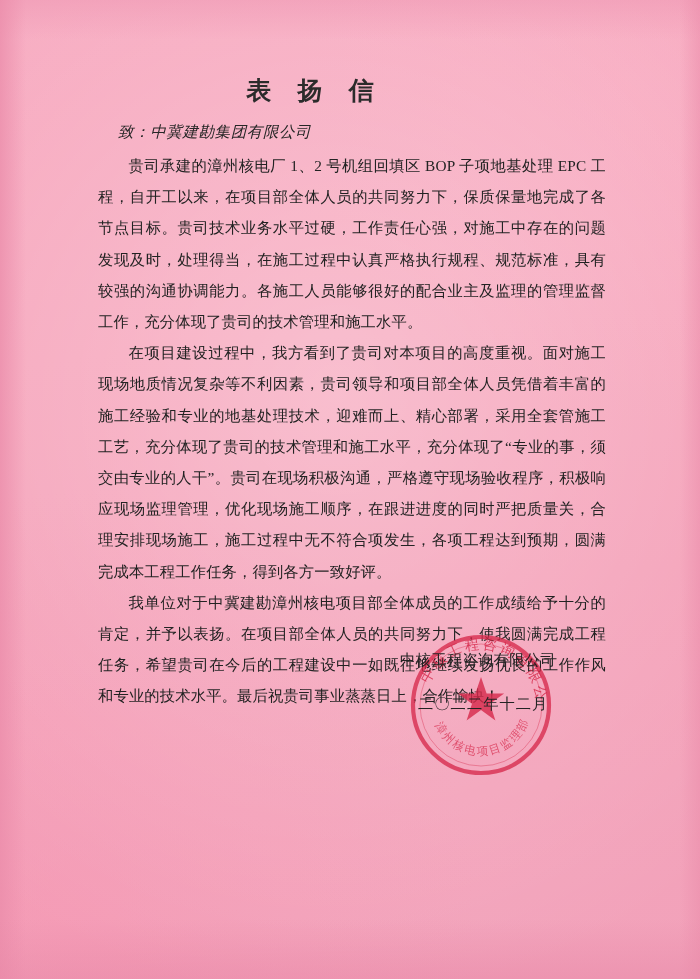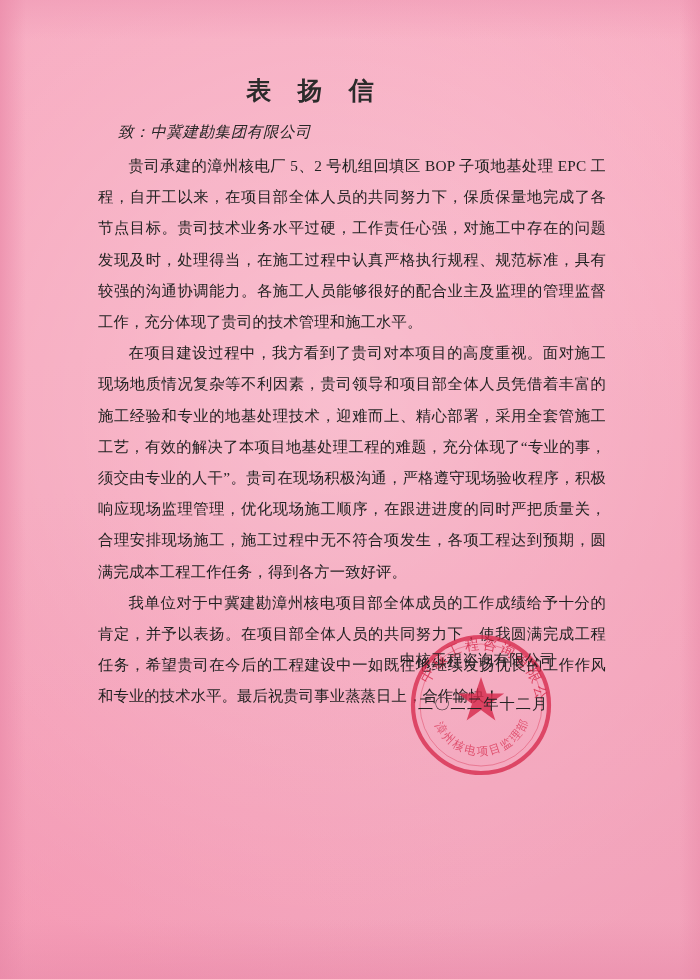--- a/index.html
+++ b/index.html
@@ -136,22 +136,22 @@
 <div class="edge-right"></div>
 <div class="edge-bottom"></div>
 
 <div class="doc">
 
   <div class="title">表 扬 信</div>
 
   <div class="salutation">致：中冀建勘集团有限公司</div>
 
   <div class="body-block">
-    <p>贵司承建的漳州核电厂 5、2 号机组回填区 BOP 子项地基处理 EPC 工程，自开工以来，在项目部全体人员的共同努力下，保质保量地完成了各节点目标。贵司技术业务水平过硬，工作责任心强，对施工中存在的问题发现及时，处理得当，在施工过程中认真严格执行规程、规范标准，具有较强的沟通协调能力。各施工人员能够很好的配合业主及监理的管理监督工作，充分体现了贵司的技术管理和施工水平。</p>
-    <p>在项目建设过程中，我方看到了贵司对本项目的高度重视。面对施工现场地质情况复杂等不利因素，贵司领导和项目部全体人员凭借着丰富的施工经验和专业的地基处理技术，迎难而上、精心部署，采用全套管施工工艺，有效的解决了本项目地基处理工程的难题，充分体现了“专业的事，须交由专业的人干”。贵司在现场积极沟通，严格遵守现场验收程序，积极响应现场监理管理，优化现场施工顺序，在跟进进度的同时严把质量关，合理安排现场施工，施工过程中无不符合项发生，各项工程达到预期，圆满完成本工程工作任务，得到各方一致好评。</p>
+    <p>贵司承建的漳州核电厂 1、2 号机组回填区 BOP 子项地基处理 EPC 工程，自开工以来，在项目部全体人员的共同努力下，保质保量地完成了各节点目标。贵司技术业务水平过硬，工作责任心强，对施工中存在的问题发现及时，处理得当，在施工过程中认真严格执行规程、规范标准，具有较强的沟通协调能力。各施工人员能够很好的配合业主及监理的管理监督工作，充分体现了贵司的技术管理和施工水平。</p>
+    <p>在项目建设过程中，我方看到了贵司对本项目的高度重视。面对施工现场地质情况复杂等不利因素，贵司领导和项目部全体人员凭借着丰富的施工经验和专业的地基处理技术，迎难而上、精心部署，采用全套管施工工艺，充分体现了贵司的技术管理和施工水平，充分体现了“专业的事，须交由专业的人干”。贵司在现场积极沟通，严格遵守现场验收程序，积极响应现场监理管理，优化现场施工顺序，在跟进进度的同时严把质量关，合理安排现场施工，施工过程中无不符合项发生，各项工程达到预期，圆满完成本工程工作任务，得到各方一致好评。</p>
     <p>我单位对于中冀建勘漳州核电项目部全体成员的工作成绩给予十分的肯定，并予以表扬。在项目部全体人员的共同努力下，使我圆满完成工程任务，希望贵司在今后的工程建设中一如既往地继续发扬优良的工作作风和专业的技术水平。最后祝贵司事业蒸蒸日上，合作愉快！</p>
   </div>
 
   <div class="seal">
     <svg width="152" height="152" viewBox="0 0 152 152" xmlns="http://www.w3.org/2000/svg">
       <defs>
         <path id="outerArc" d="M 76,76 m 0,-56 a 56,56 0 1 1 -0.1,0"></path>
         <path id="arcTop" d="M 20,76 a 56,56 0 0 1 112,0"></path>
         <path id="arcBottom" d="M 26,76 a 50,50 0 0 0 100,0"></path>
       </defs>

